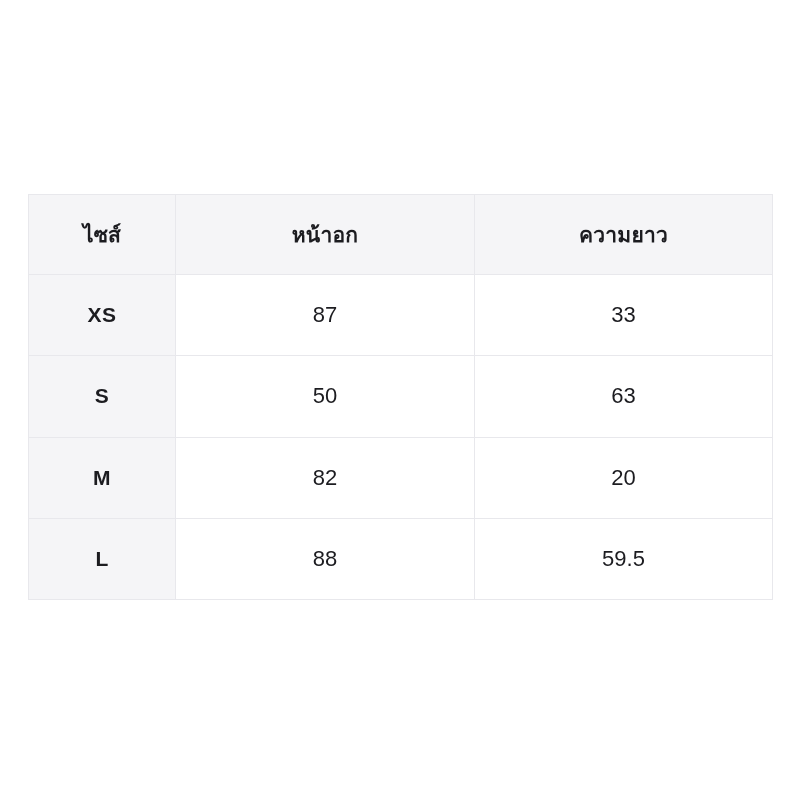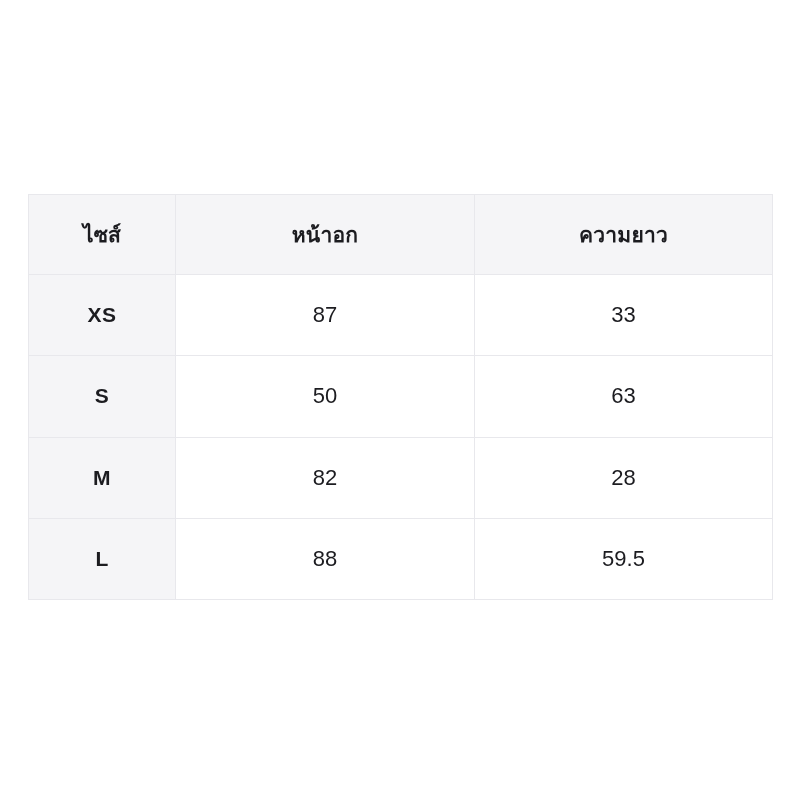--- a/index.html
+++ b/index.html
@@ -102,21 +102,21 @@
         <td>33</td>
       </tr>
       <tr>
         <td class="size-cell">S</td>
         <td>50</td>
         <td>63</td>
       </tr>
       <tr>
         <td class="size-cell">M</td>
         <td>82</td>
-        <td>28</td>
+        <td>20</td>
       </tr>
       <tr>
         <td class="size-cell">L</td>
         <td>88</td>
         <td>59.5</td>
       </tr>
     </tbody>
   </table>
 </div>
 

